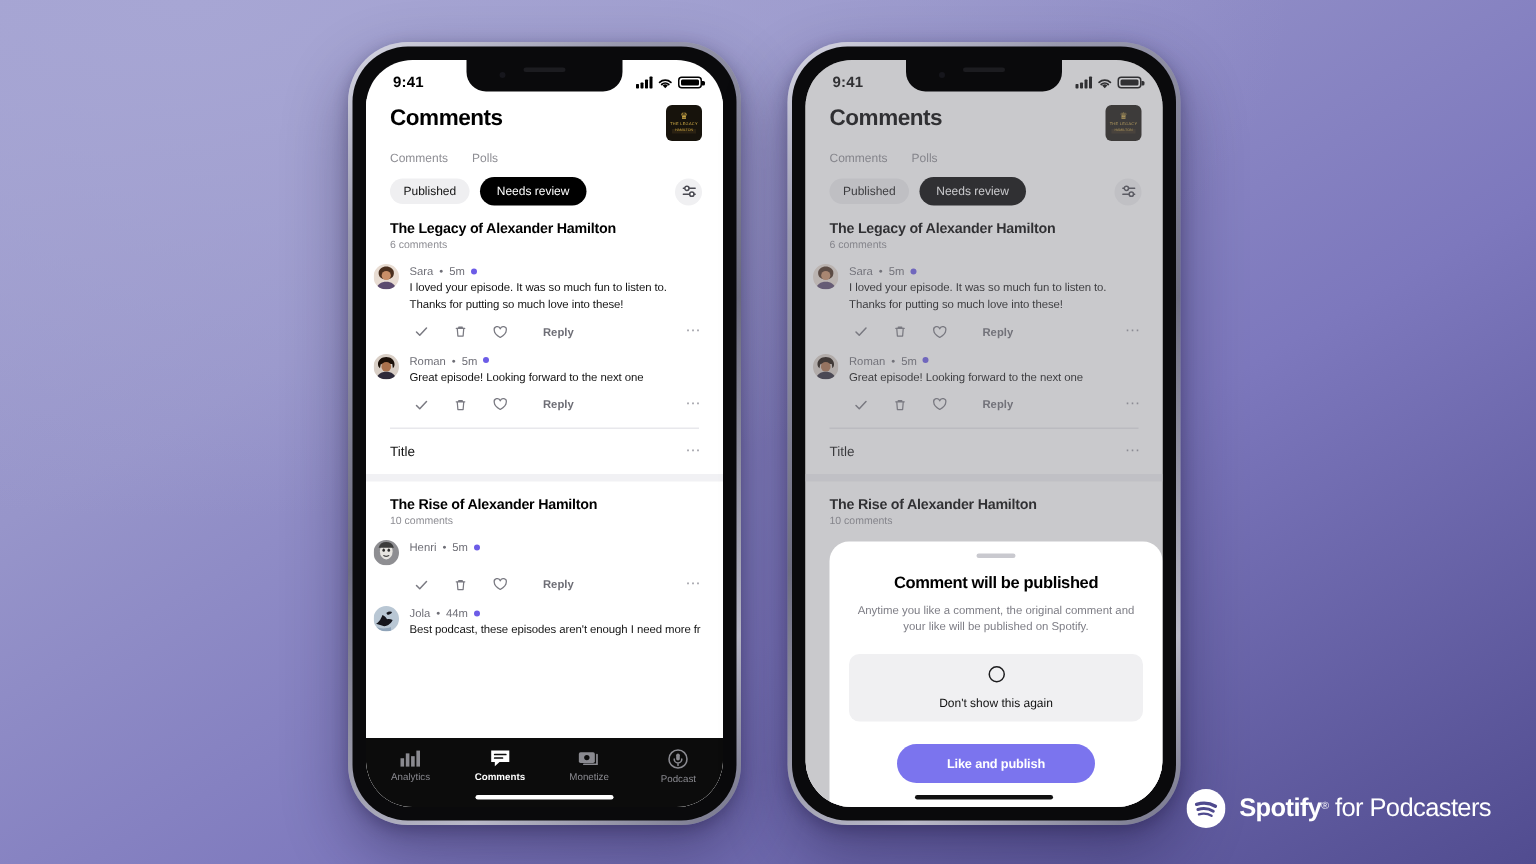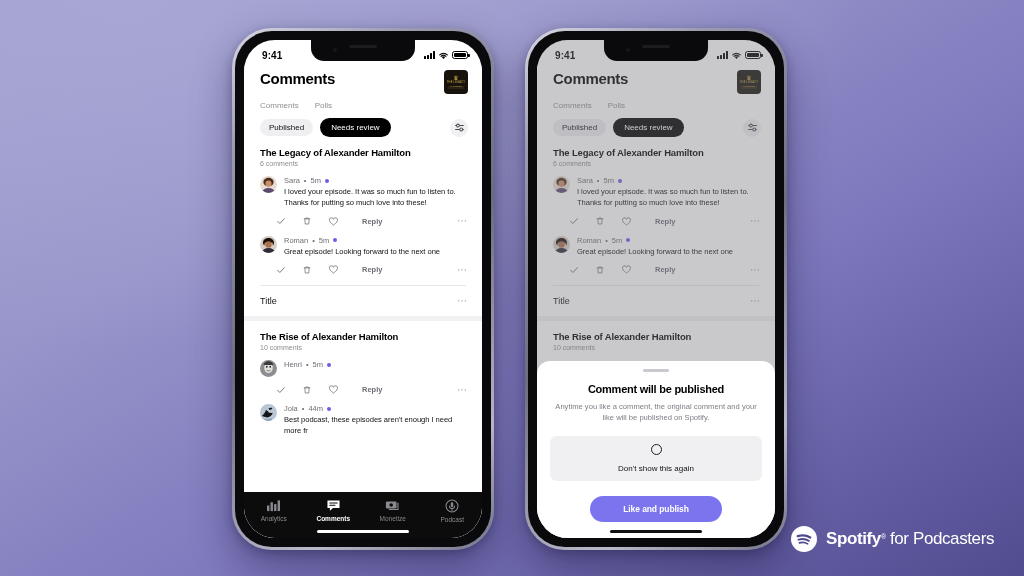--- a/index.html
+++ b/index.html
@@ -98,21 +98,21 @@
     margin-left: auto; width: 18px; height: 18px; border-radius: 50%;
     background: #f0f0f2; display: flex; align-items: center; justify-content: center;
   }
 
   
   .feed { flex: 1; overflow: hidden; padding: 0 0 0 0; }
   .sec { padding: 10px 14px 0 16px; }
   .sec-title { font-size: 9.5px; font-weight: bold; color: #000; letter-spacing: -.15px; }
   .sec-sub { font-size: 7px; color: #8e8e94; margin-top: 2px; }
 
-  .cmt { display: flex; gap: 7px; padding: 9px 14px 0 16px; }
+  .cmt { display: flex; gap: 7px; padding: 9px 14px 0 5px; }
   .av { width: 17px; height: 17px; border-radius: 50%; flex: 0 0 17px; overflow: hidden; }
   .cmt-body { flex: 1; min-width: 0; }
   .meta { display: flex; align-items: center; gap: 4px; }
   .meta .nm { font-size: 7.5px; color: #6e6e76; }
   .dot { width: 4px; height: 4px; border-radius: 50%; background: #6c5ce7; display:block; }
   .txt { font-size: 7.6px; color: #121212; line-height: 1.42; margin-top: 2px; letter-spacing: -.05px; }
 
   .actions { display: flex; align-items: center; padding: 7px 14px 0 32px; gap: 0; }
   .act { width: 26px; display: flex; align-items: center; }
   .act-reply { font-size: 7.5px; color: #6e6e76; font-weight: bold; margin-left: 8px; }
@@ -138,21 +138,21 @@
     position: absolute; bottom: 5px; left: 50%; transform: translateX(-50%);
     width: 92px; height: 3.5px; border-radius: 2px; background: #fff; z-index: 30;
   }
 
   
   .dim {
     position: absolute; inset: 0; background: rgba(120,120,128,.40);
     z-index: 20; pointer-events: none;
   }
   .sheet {
-    position: absolute; left: 0; right: 0; bottom: 0; z-index: 25;
+    position: absolute; left: 16px; right: 0; bottom: 0; z-index: 25;
     background: #fff; border-radius: 13px 13px 0 0; padding: 8px 13px 16px;
     display: flex; flex-direction: column; align-items: center;
   }
   .grabber { width: 26px; height: 3px; border-radius: 2px; background: #c9c9cf; }
   .sheet-title {
     font-size: 11px; font-weight: bold; color: #000; margin-top: 11px;
     letter-spacing: -.25px; text-align: center;
   }
   .sheet-desc {
     font-size: 7.6px; color: #7d7d85; line-height: 1.45; text-align: center;

